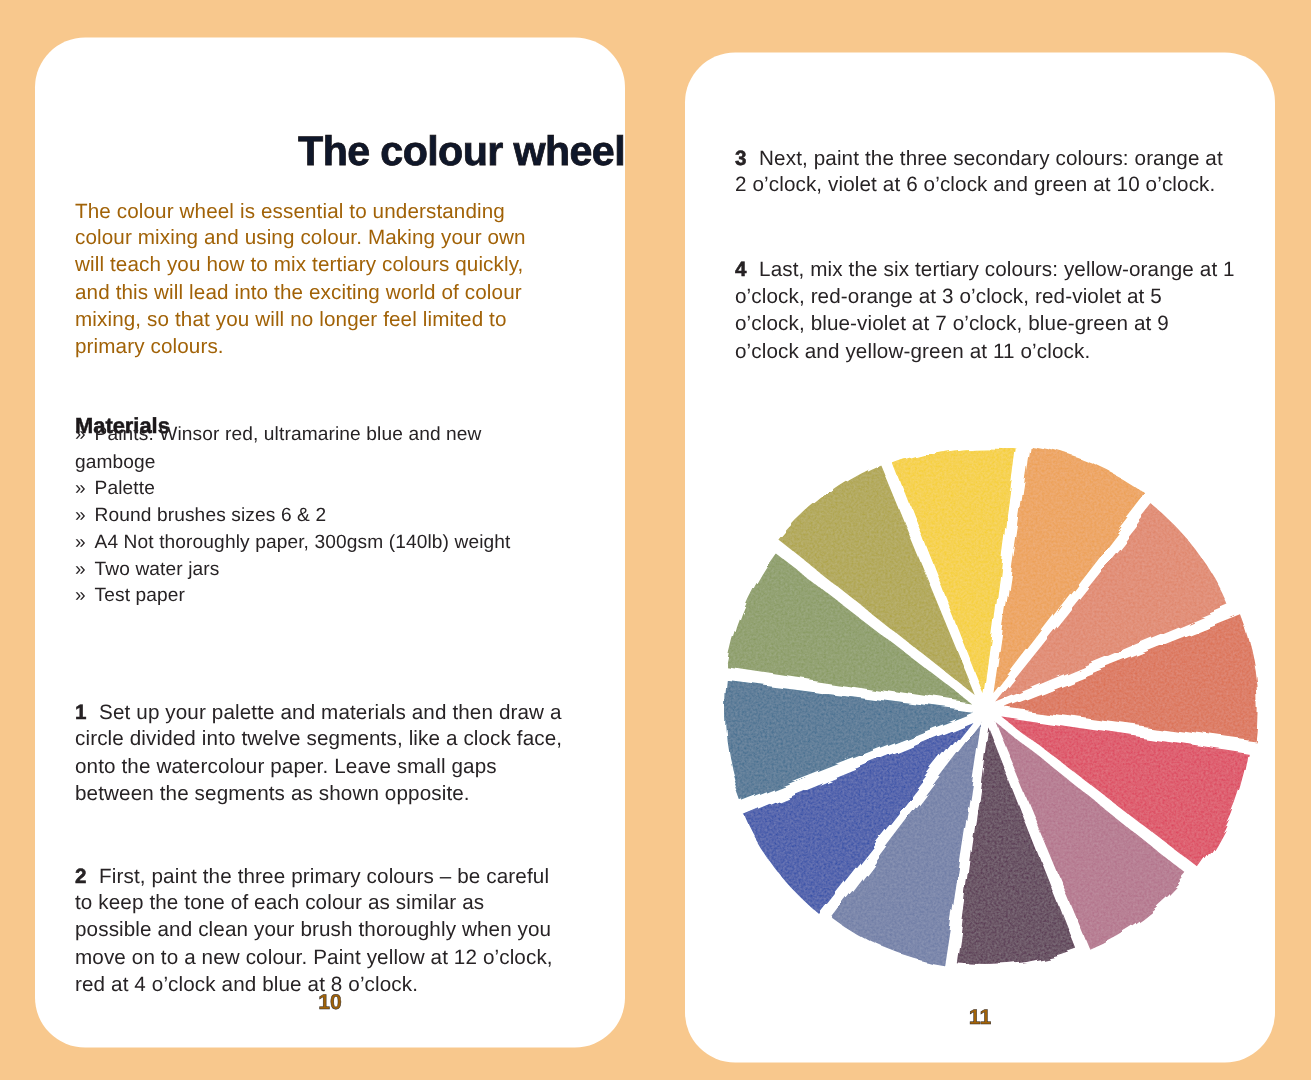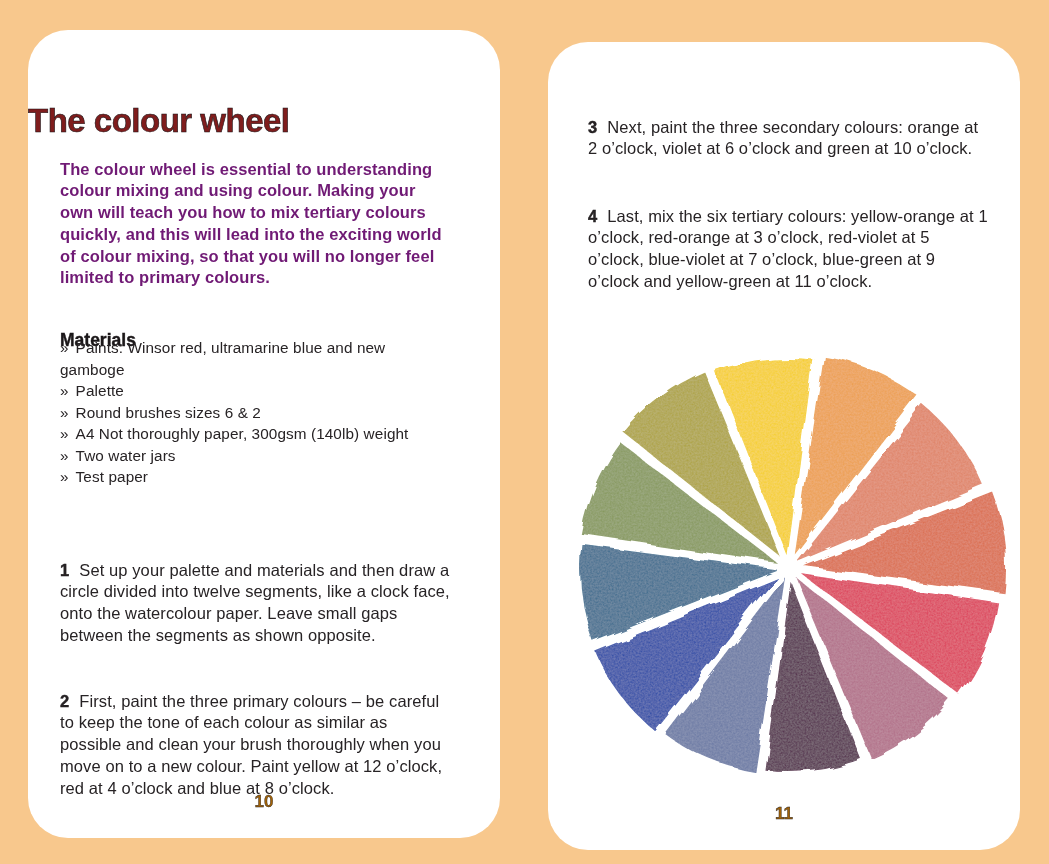--- a/index.html
+++ b/index.html
@@ -12,27 +12,27 @@
   }
   .page {
     position:absolute; top:30px; height:808px; width:472px;
     background:var(--paper,#FFFFFF); border-radius:40px;
   }
   .page-left  { left:28px; }
   .page-right { left:548px;margin-top:12px; }
 
   .book-title {
     position:absolute; top:50px; left:0; width:100%;
-    text-align:left; font-weight:bold; font-size:33px;
-    letter-spacing:-0.5px; color:#7f1d1d;
+    text-align:right; font-weight:bold; font-size:33px;
+    letter-spacing:-0.5px; color:#0f172a;
     -webkit-text-stroke:0.6px #151114;
   }
   .body-text {
     position:absolute; font-size:16.5px; line-height:21.8px;
-    letter-spacing:0.1px; color:#701a75;font-weight:bold;
+    letter-spacing:0.1px; color:#a16207;
   }
   .intro { left:32px; top:112px; width:388px; }
 
   .materials-heading {
     position:absolute; left:32px; top:285px;
     font-size:17.5px; font-weight:bold; color:#1b1719;
     -webkit-text-stroke:0.4px #1b1719;
   }
   .materials-list {
     position:absolute; left:32px; top:307px; width:392px;

